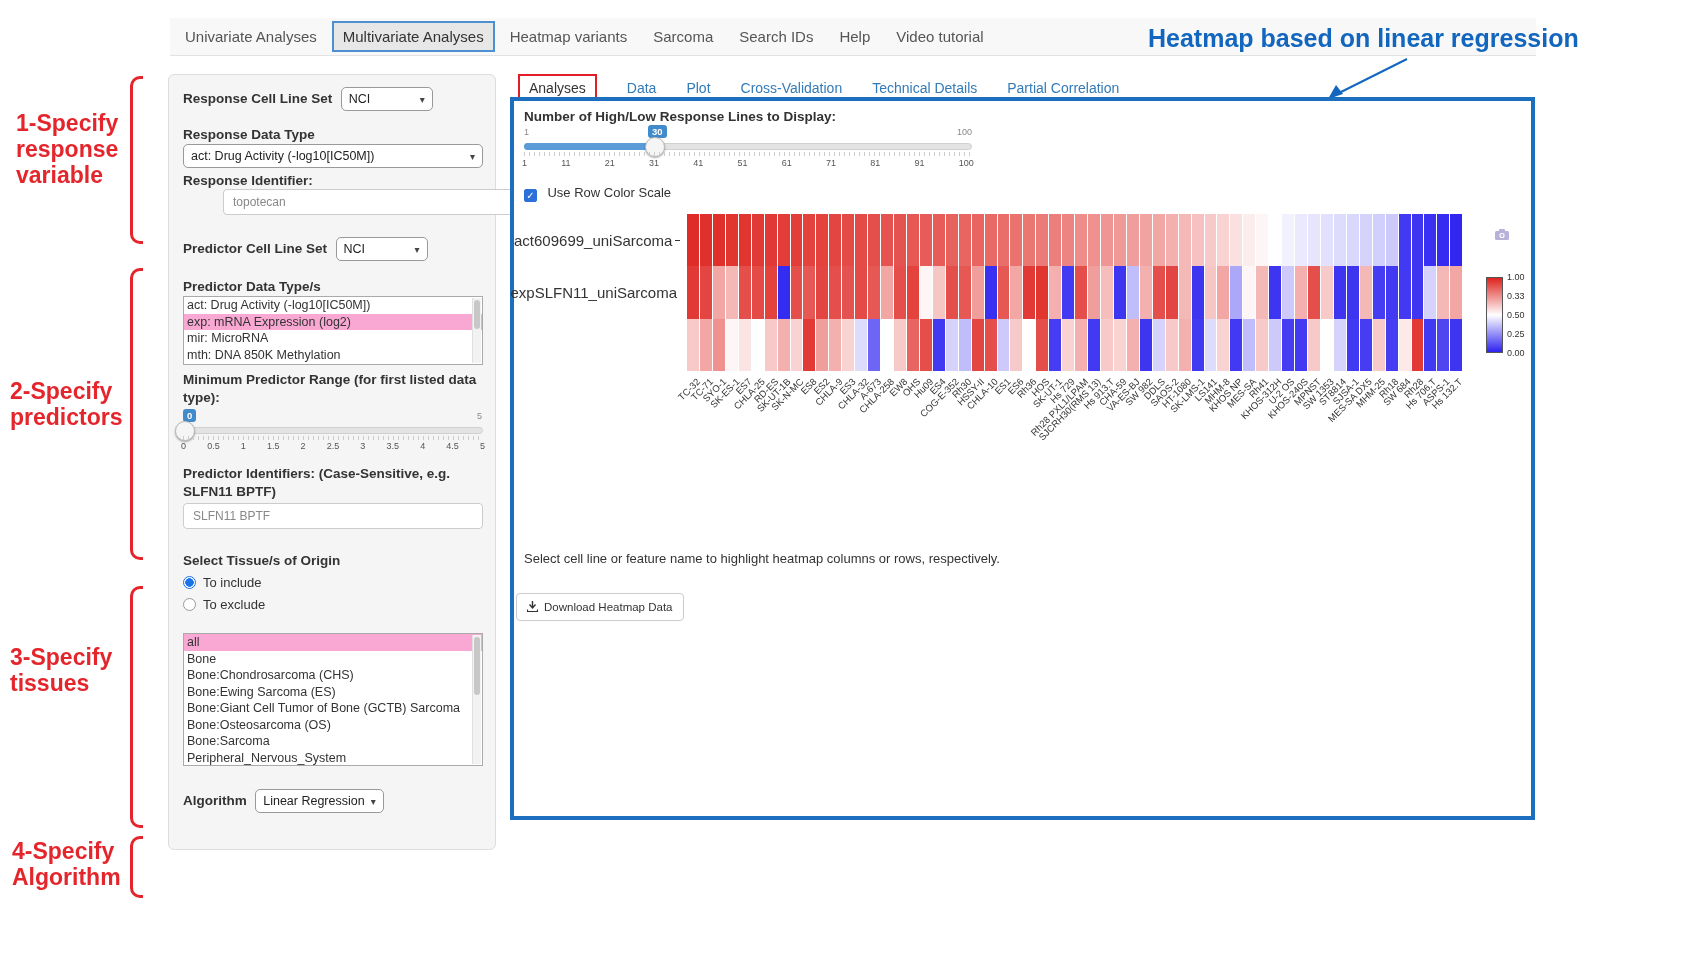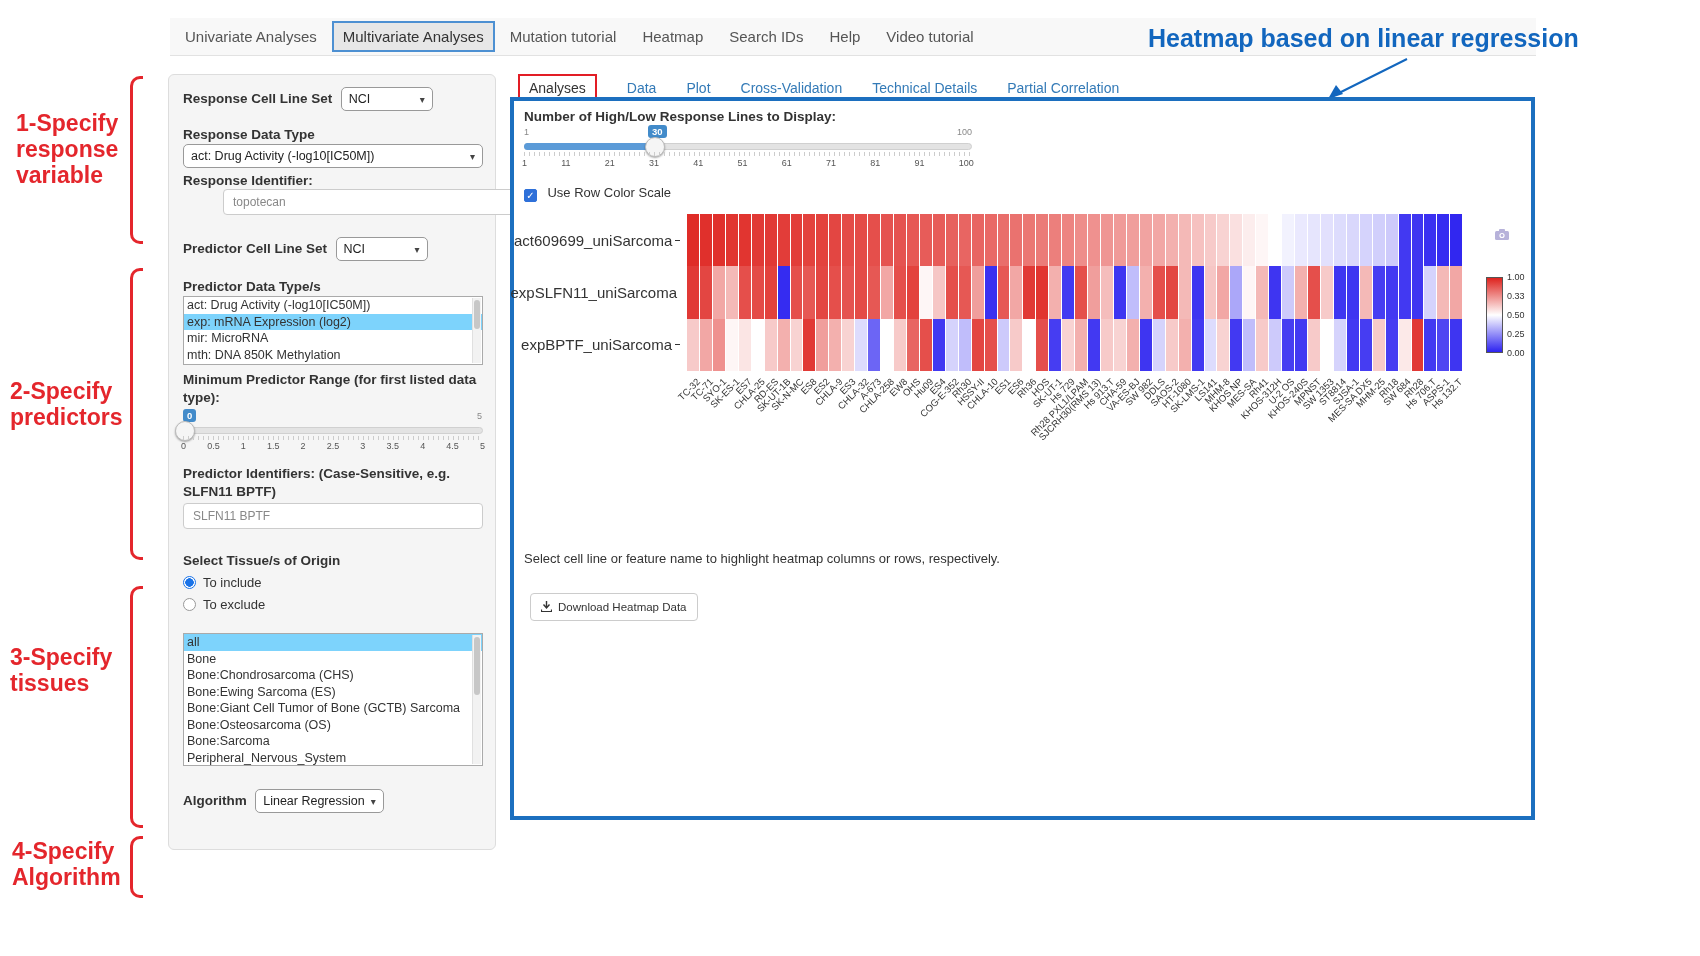--- a/index.html
+++ b/index.html
@@ -25,21 +25,21 @@
   .abs{position:absolute;}
   .blabel{font-weight:bold;font-size:13.5px;color:#333;}
   .sel{display:inline-flex;align-items:center;justify-content:space-between;background:#fff;
        border:1px solid #999;border-radius:5px;padding:2px 7px;font-size:12.5px;color:#222;box-sizing:border-box;height:24px;}
   .chev{font-size:10px;color:#444;margin-left:6px;}
   .tinput{position:absolute;border:1px solid #ccc;border-radius:4px;background:#fff;height:26px;
           font-size:12px;color:#888;padding:0 0 0 9px;box-sizing:border-box;font-family:"Liberation Sans",sans-serif;}
   .listbox{position:absolute;background:#fff;border:1px solid #aaa;font-size:12.5px;line-height:16.5px;
            overflow:hidden;box-sizing:border-box;}
   .lopt{padding:0 3px;white-space:nowrap;cursor:pointer;}
-  .lopt.selected{background:#7dd3fc;}
+  .lopt.selected{background:#f9a8d4;}
   .sb{position:absolute;right:1px;top:1px;bottom:1px;width:8px;background:#f2f2f2;border-left:1px solid #e0e0e0;}
   .sb .thumb{position:absolute;top:2px;left:1px;width:6px;height:45%;background:#c7c7c7;border-radius:3px;}
 
   
   .track{position:absolute;height:7px;background:#e3e3e3;border:1px solid #d0d0d0;border-radius:5px;box-sizing:border-box;}
   .fill{position:absolute;height:7px;background:#5b9bd8;border-radius:5px 0 0 5px;}
   .handle{position:absolute;width:20px;height:20px;border-radius:50%;background:#f5f5f5;
           border:1px solid #bbb;box-shadow:0 1px 2px rgba(0,0,0,.35);box-sizing:border-box;cursor:pointer;}
   .badge{position:absolute;background:#428bca;color:#fff;font-size:9.5px;font-weight:bold;
          border-radius:3px;padding:1px 4px;}
@@ -87,22 +87,22 @@
           border-radius:4px;height:26px;padding:0 10px;font-size:11.5px;color:#333;cursor:pointer;}
 </style>
 </head>
 <body>
 
 <div class="page">
 
   <div class="topnav" id="nav">
       <div class="nav-item">Univariate Analyses</div>
       <div class="nav-item active">Multivariate Analyses</div>
-      <div class="nav-item">Mutation tutorial</div>
-      <div class="nav-item">Heatmap</div>
+      <div class="nav-item">Heatmap variants</div>
+      <div class="nav-item">Sarcoma</div>
       <div class="nav-item">Search IDs</div>
       <div class="nav-item">Help</div>
       <div class="nav-item">Video tutorial</div>
     </div>
 
   <div class="blue-heading">Heatmap based on linear regression</div>
   <svg class="arrow-svg" width="100" height="50">
     <line x1="92" y1="3" x2="16" y2="41" stroke="#1266be" stroke-width="2"></line>
     <polygon points="13,43 28,38 21,29" fill="#1266be"></polygon>
   </svg>
@@ -255,21 +255,20 @@
     </div>
 
     <div class="abs" style="left:10px;top:82px">
       <span class="cb checked" id="rowColorCb">✓</span>
       <span class="optlabel">Use Row Color Scale</span>
     </div>
 
     <div class="hm-rowlabels" id="hmRowLabels">
         <div class="hm-rowlabel">act609699_uniSarcoma</div>
         <div class="hm-rowlabel">expSLFN11_uniSarcoma</div>
-        <div class="hm-rowlabel">expBPTF_uniSarcoma</div>
       </div>
     <div class="hm-grid" id="hmGrid">
         <div class="hm-row">
           <div class="hm-cell" style="background: rgb(223, 44, 39);"></div>
           <div class="hm-cell" style="background: rgb(224, 48, 44);"></div>
           <div class="hm-cell" style="background: rgb(224, 48, 44);"></div>
           <div class="hm-cell" style="background: rgb(225, 53, 48);"></div>
           <div class="hm-cell" style="background: rgb(225, 53, 48);"></div>
           <div class="hm-cell" style="background: rgb(225, 57, 53);"></div>
           <div class="hm-cell" style="background: rgb(225, 57, 53);"></div>
@@ -641,21 +640,21 @@
         <rect x="5" y="1" width="6" height="3" rx="1" fill="#b7b2da"></rect>
         <circle cx="8" cy="7.5" r="2.6" fill="#fff"></circle>
           <circle cx="8" cy="7.5" r="1.4" fill="#b7b2da"></circle>
         </svg>
     </div>
     <div class="colorbar"></div>
     <div id="cbarTicks"></div>
 
     <div class="note-text" style="left:10px;top:450px">Select cell line or feature name to highlight heatmap columns or rows, respectively.</div>
 
-    <div class="dl-btn" style="left:16px;top:492px">
+    <div class="dl-btn" style="left:2px;top:492px">
       <span>
         <svg width="11" height="11">
             <path d="M5.5 0 v6 M2.5 3.5 L5.5 7 L8.5 3.5" stroke="#333" stroke-width="1.4" fill="none"></path>
         <path d="M0.5 8.5 v2 h10 v-2" stroke="#333" stroke-width="1.2" fill="none"></path>
           </svg>
       </span>
       <span>Download Heatmap Data</span>
     </div>
   <div class="cbar-tick" style="top: 171px;">1.00</div>
       <div class="cbar-tick" style="top: 190px;">0.33</div>

